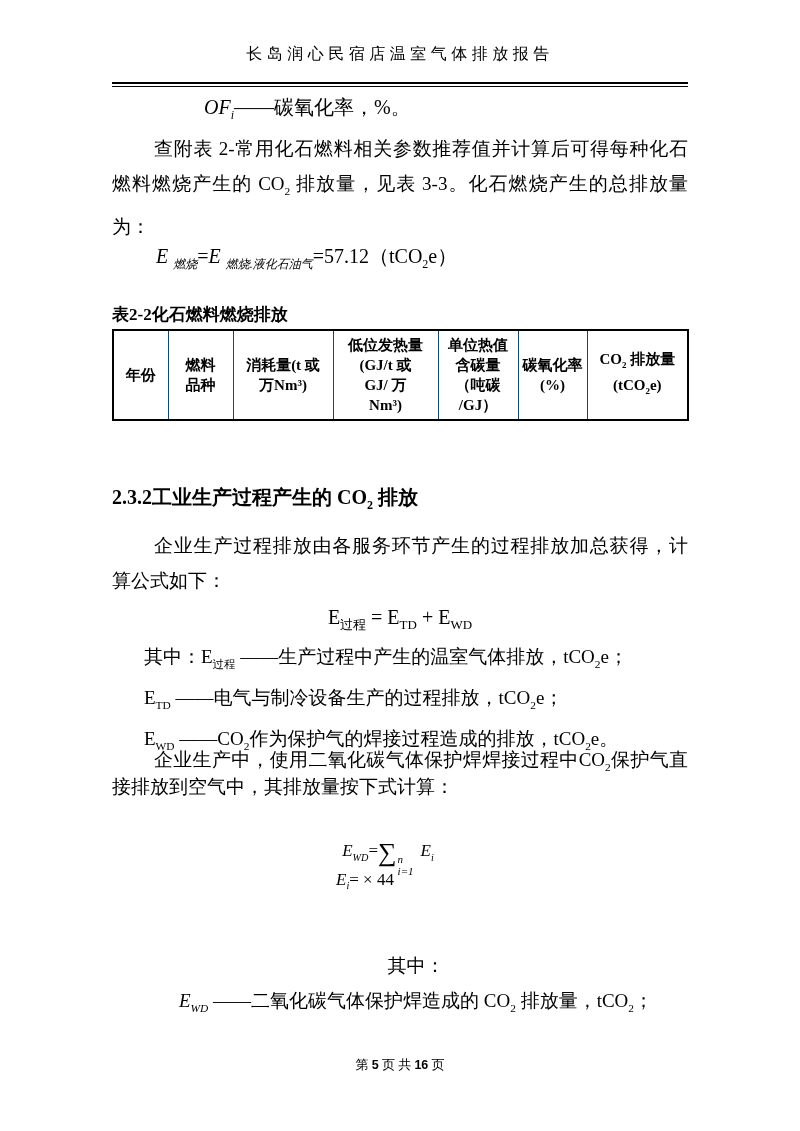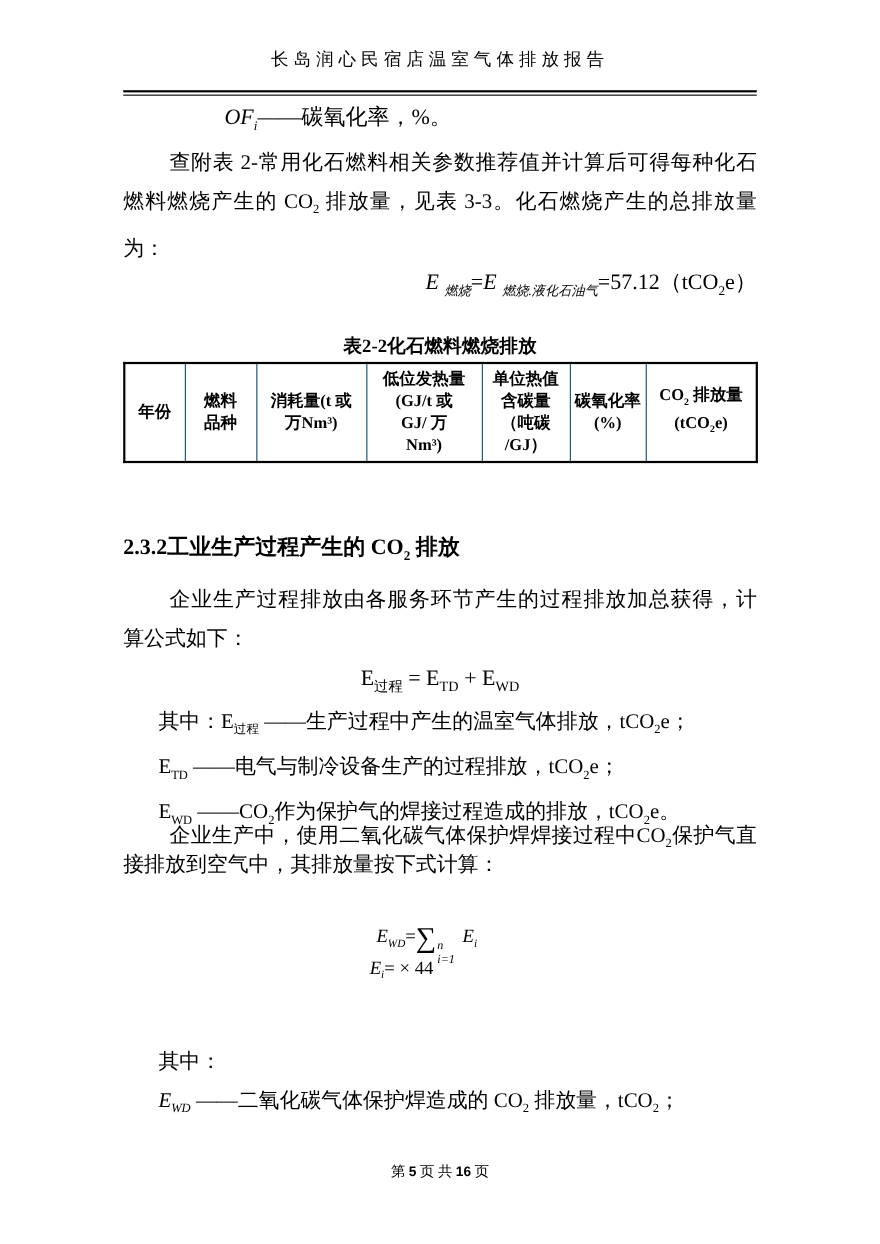--- a/index.html
+++ b/index.html
@@ -14,24 +14,24 @@
   .ind{text-indent:42px;}
   .ind2{padding-left:32px;}
 
   .hdr{position:absolute;top:44px;left:112px;width:576px;text-align:center;
        font-size:16px;letter-spacing:4.5px;}
   .hrule{position:absolute;top:82px;left:112px;width:576px;height:2px;
          border-top:2px solid #000;border-bottom:1px solid #000;}
 
   .of{top:92px;font-size:20px;padding-left:92px;width:484px;line-height:30px;}
   .para1{top:131px;font-size:19px;}
-  .fburn{top:243px;font-size:20px;padding-left:44px;width:532px;text-align:right;}
+  .fburn{top:243px;font-size:20px;padding-left:44px;width:532px;}
   .isub{font-style:italic;font-size:12px;}
 
-  .ttitle{top:303px;text-align:center;font-weight:bold;font-size:17px;}
+  .ttitle{top:303px;font-weight:bold;font-size:17px;}
   .dtable{position:absolute;top:329px;left:112px;width:575px;border-collapse:collapse;
           table-layout:fixed;font-size:15px;border:2px solid #000;}
   .dtable td{border:1px solid #0c4a6e;text-align:center;vertical-align:middle;padding:2px;}
   .hrow td{font-weight:bold;height:84px;line-height:20px;}
   .drow td{height:41px;font-size:16px;}
   .pre{white-space:pre-line;}
 
   .sect{top:484px;font-weight:bold;font-size:20px;}
   .sect sub{font-weight:bold;}
   .para2{top:528px;font-size:19px;}
@@ -49,21 +49,21 @@
   .fei{top:870px;text-align:center;font-size:17px;padding-right:70px;width:506px;}
   .frac{display:inline-block;vertical-align:middle;text-align:center;margin:0 6px;}
   .frac .num{display:block;padding:0 10px 3px;}
   .frac .den{display:block;border-top:1.5px solid #000;padding:3px 10px 0;}
   .sigj{display:inline-flex;flex-direction:column;align-items:center;line-height:1;
         vertical-align:middle;margin-right:4px;}
   .sigj .sig{font-size:22px;}
   .sigj .jj{font-size:11px;font-style:italic;}
 
   .where2{top:948px;font-size:19px;}
-  .where2 .ln{line-height:35px;}
+  .where2 .ln{line-height:35px;text-align:center;}
   .footer{position:absolute;top:1056px;left:0;width:800px;text-align:center;font-size:13px;}
   .fnum{font-weight:bold;font-family:"Liberation Sans","DejaVu Sans",sans-serif;font-size:12.5px;}
 </style>
 </head>
 <body>
 
 <div class="page">
 
   <div class="hdr">长岛润心民宿店温室气体排放报告</div>
   <div class="hrule"></div>

